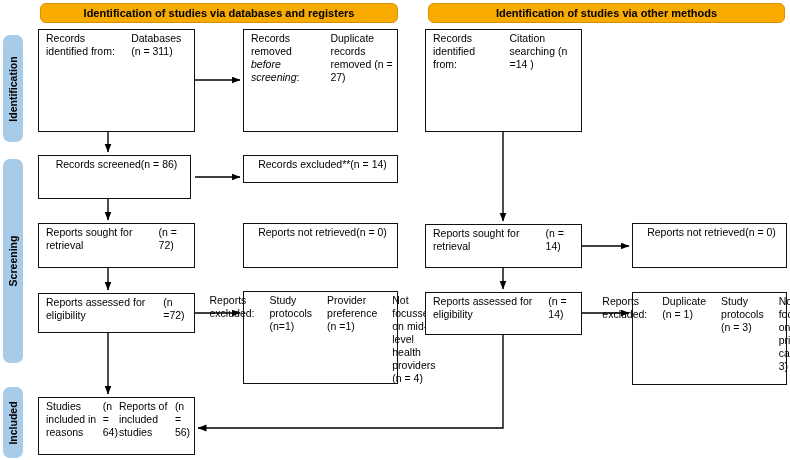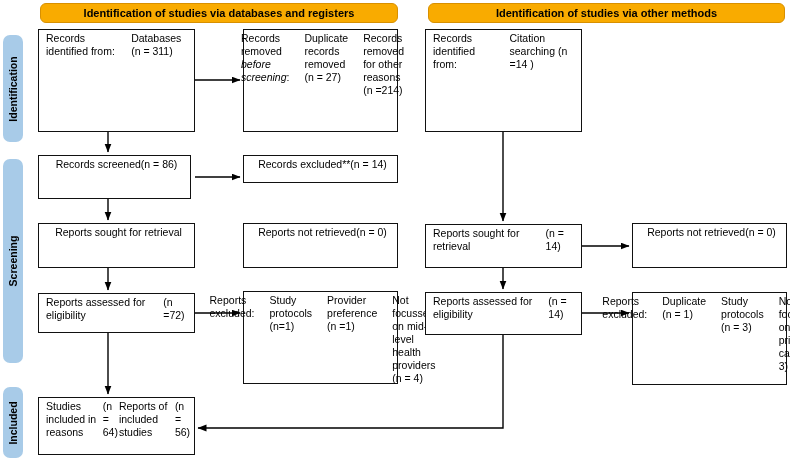--- a/index.html
+++ b/index.html
@@ -54,39 +54,39 @@
   </div>
 
   <div class="box" style="left: 38px; top: 29px; width: 157px; height: 103px; border-color: rgb(17, 17, 17);">
     <div>Records identified from:</div>
     <div class="ind">Databases (n = 311)</div>
   </div>
 
   <div class="box" style="left: 243px; top: 29px; width: 155px; height: 103px; border-color: rgb(17, 17, 17);">
     <div><span>Records removed </span><span class="it">before screening</span><span>:</span></div>
     <div class="ind">Duplicate records removed (n = 27)</div>
-    <div class="ind">Records removed for other reasons (n =214)</div>
   </div>
 
   <div class="box" style="left: 425px; top: 29px; width: 157px; height: 103px; border-color: rgb(17, 17, 17);">
     <div>Records identified from:</div>
     <div class="ind">Citation searching (n =14 )</div>
   </div>
 
   <div class="box" style="left: 38px; top: 155px; width: 153px; height: 44px; border-color: rgb(17, 17, 17);">
     <div>Records screened</div>
     <div>(n = 86)</div>
   </div>
   <div class="box" style="left: 243px; top: 155px; width: 155px; height: 28px; border-color: rgb(17, 17, 17);">
     <div>Records excluded**</div>
     <div>(n = 14)</div>
   </div>
 
   <div class="box" style="left: 38px; top: 223px; width: 157px; height: 45px; border-color: rgb(17, 17, 17);">
     <div>Reports sought for retrieval</div>
+    <div>(n = 72)</div>
   </div>
   <div class="box" style="left: 243px; top: 223px; width: 155px; height: 45px; border-color: rgb(17, 17, 17);">
     <div>Reports not retrieved</div>
     <div>(n = 0)</div>
   </div>
   <div class="box" style="left: 425px; top: 224px; width: 157px; height: 44px; border-color: rgb(17, 17, 17);">
     <div>Reports sought for retrieval</div>
     <div>(n = 14)</div>
   </div>
   <div class="box" style="left: 632px; top: 223px; width: 155px; height: 45px; border-color: rgb(17, 17, 17);">

